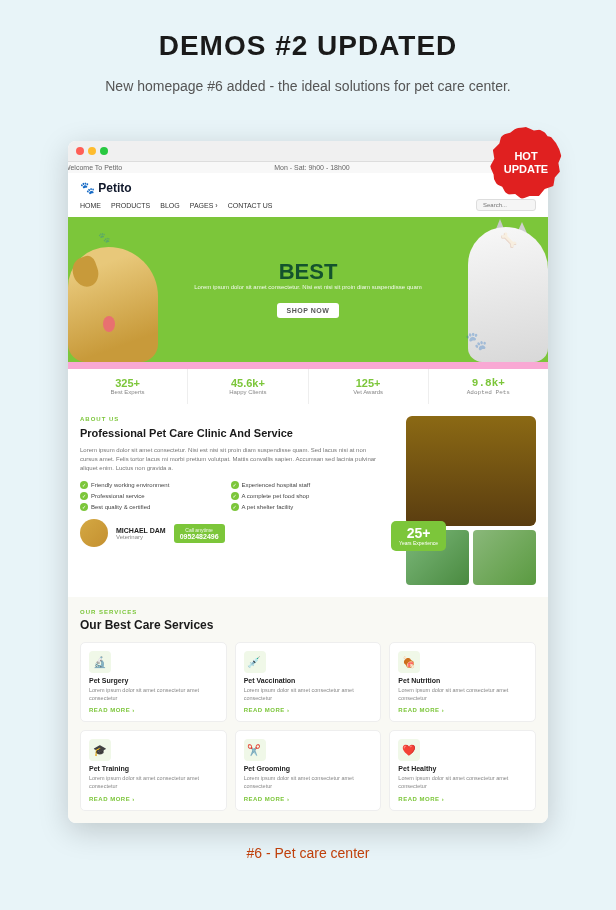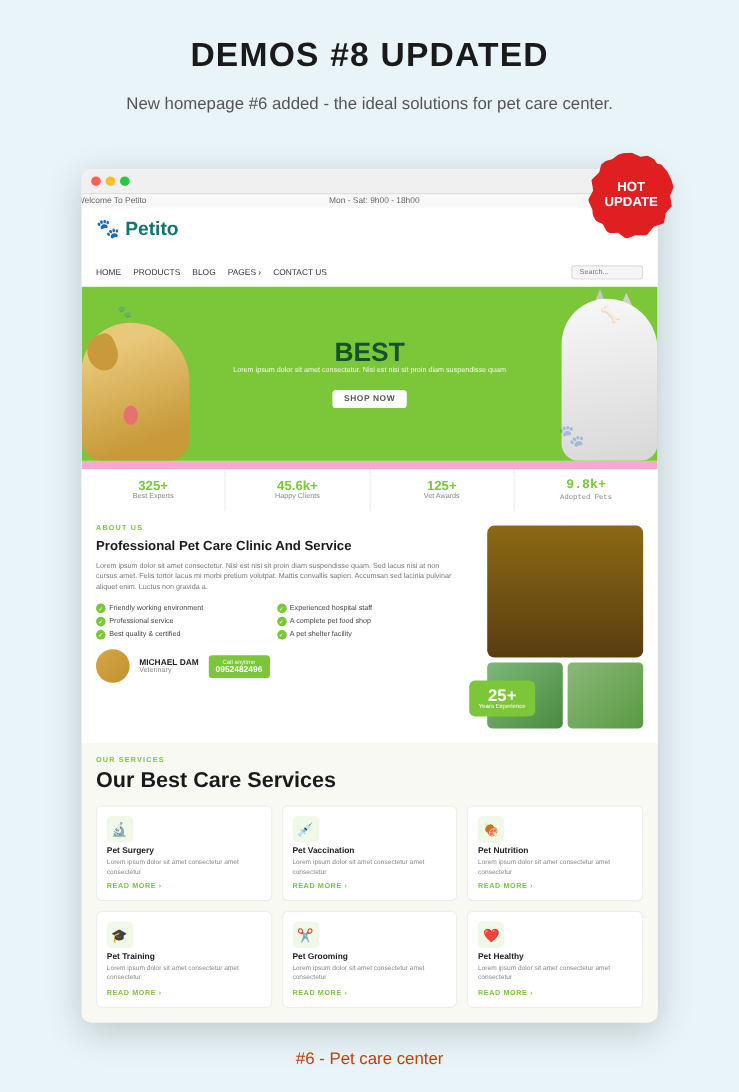--- a/index.html
+++ b/index.html
@@ -94,24 +94,24 @@
       background: #f8f8f8;
       font-size: 7px;
       color: #666;
       padding: 2px 8px;
       display: flex;
       justify-content: space-between;
       margin: 0 -12px;
       margin-bottom: 4px;
     }
     .site-logo {
-      font-size: 16px;
-      font-weight: 900;
-      color: #0f766e;
-      margin-bottom: 20px;
+      font-size: 12px;
+      font-weight: 900;
+      color: #0f172a;
+      margin-bottom: 4px;
     }
     .site-nav {
       display: flex;
       gap: 10px;
       font-size: 7px;
       color: #333;
       align-items: center;
     }
     .site-nav span { cursor: pointer; }
     .site-nav-search {
@@ -315,21 +315,21 @@
       border-radius: 4px;
     }
     .about-img-sm-1 {
       background: linear-gradient(135deg, #7cb87a, #4a8a40);
     }
     .about-img-sm-2 {
       background: linear-gradient(135deg, #8ab87a, #5a9a40);
     }
     .experience-badge {
       position: absolute;
-      bottom: 10px;
+      bottom: 34px;
       left: -15px;
       background: #7cc63a;
       color: white;
       border-radius: 5px;
       padding: 5px 8px;
       text-align: center;
     }
     .exp-num {
       font-size: 14px;
       font-weight: 900;
@@ -346,21 +346,21 @@
       padding: 12px;
     }
     .services-tag {
       font-size: 6px;
       color: #7cc63a;
       font-weight: 700;
       letter-spacing: 1px;
       margin-bottom: 3px;
     }
     .services-title {
-      font-size: 18px;
+      font-size: 12px;
       font-weight: 900;
       color: #1a1a1a;
       margin-bottom: 10px;
     }
     .services-grid {
       display: grid;
       grid-template-columns: 1fr 1fr 1fr;
       gap: 8px;
     }
     .service-card {
@@ -478,21 +478,21 @@
       width: 0;
       height: 0;
       border-left: 8px solid transparent;
       border-right: 8px solid transparent;
       border-bottom: 20px solid #c8c8c8;
     }
   </style>
 </head>
 <body>
 
-<h1 class="page-title">DEMOS #8 UPDATED</h1>
+<h1 class="page-title">DEMOS #2 UPDATED</h1>
 
 <p class="page-subtitle">New homepage #6 added - the ideal solutions for pet care center.</p>
 
 <div class="demo-container">
 
   <div class="hot-badge">
     <span class="hot-badge-text">HOT<br>UPDATE</span>
   </div>
 
   <div class="browser-window">

